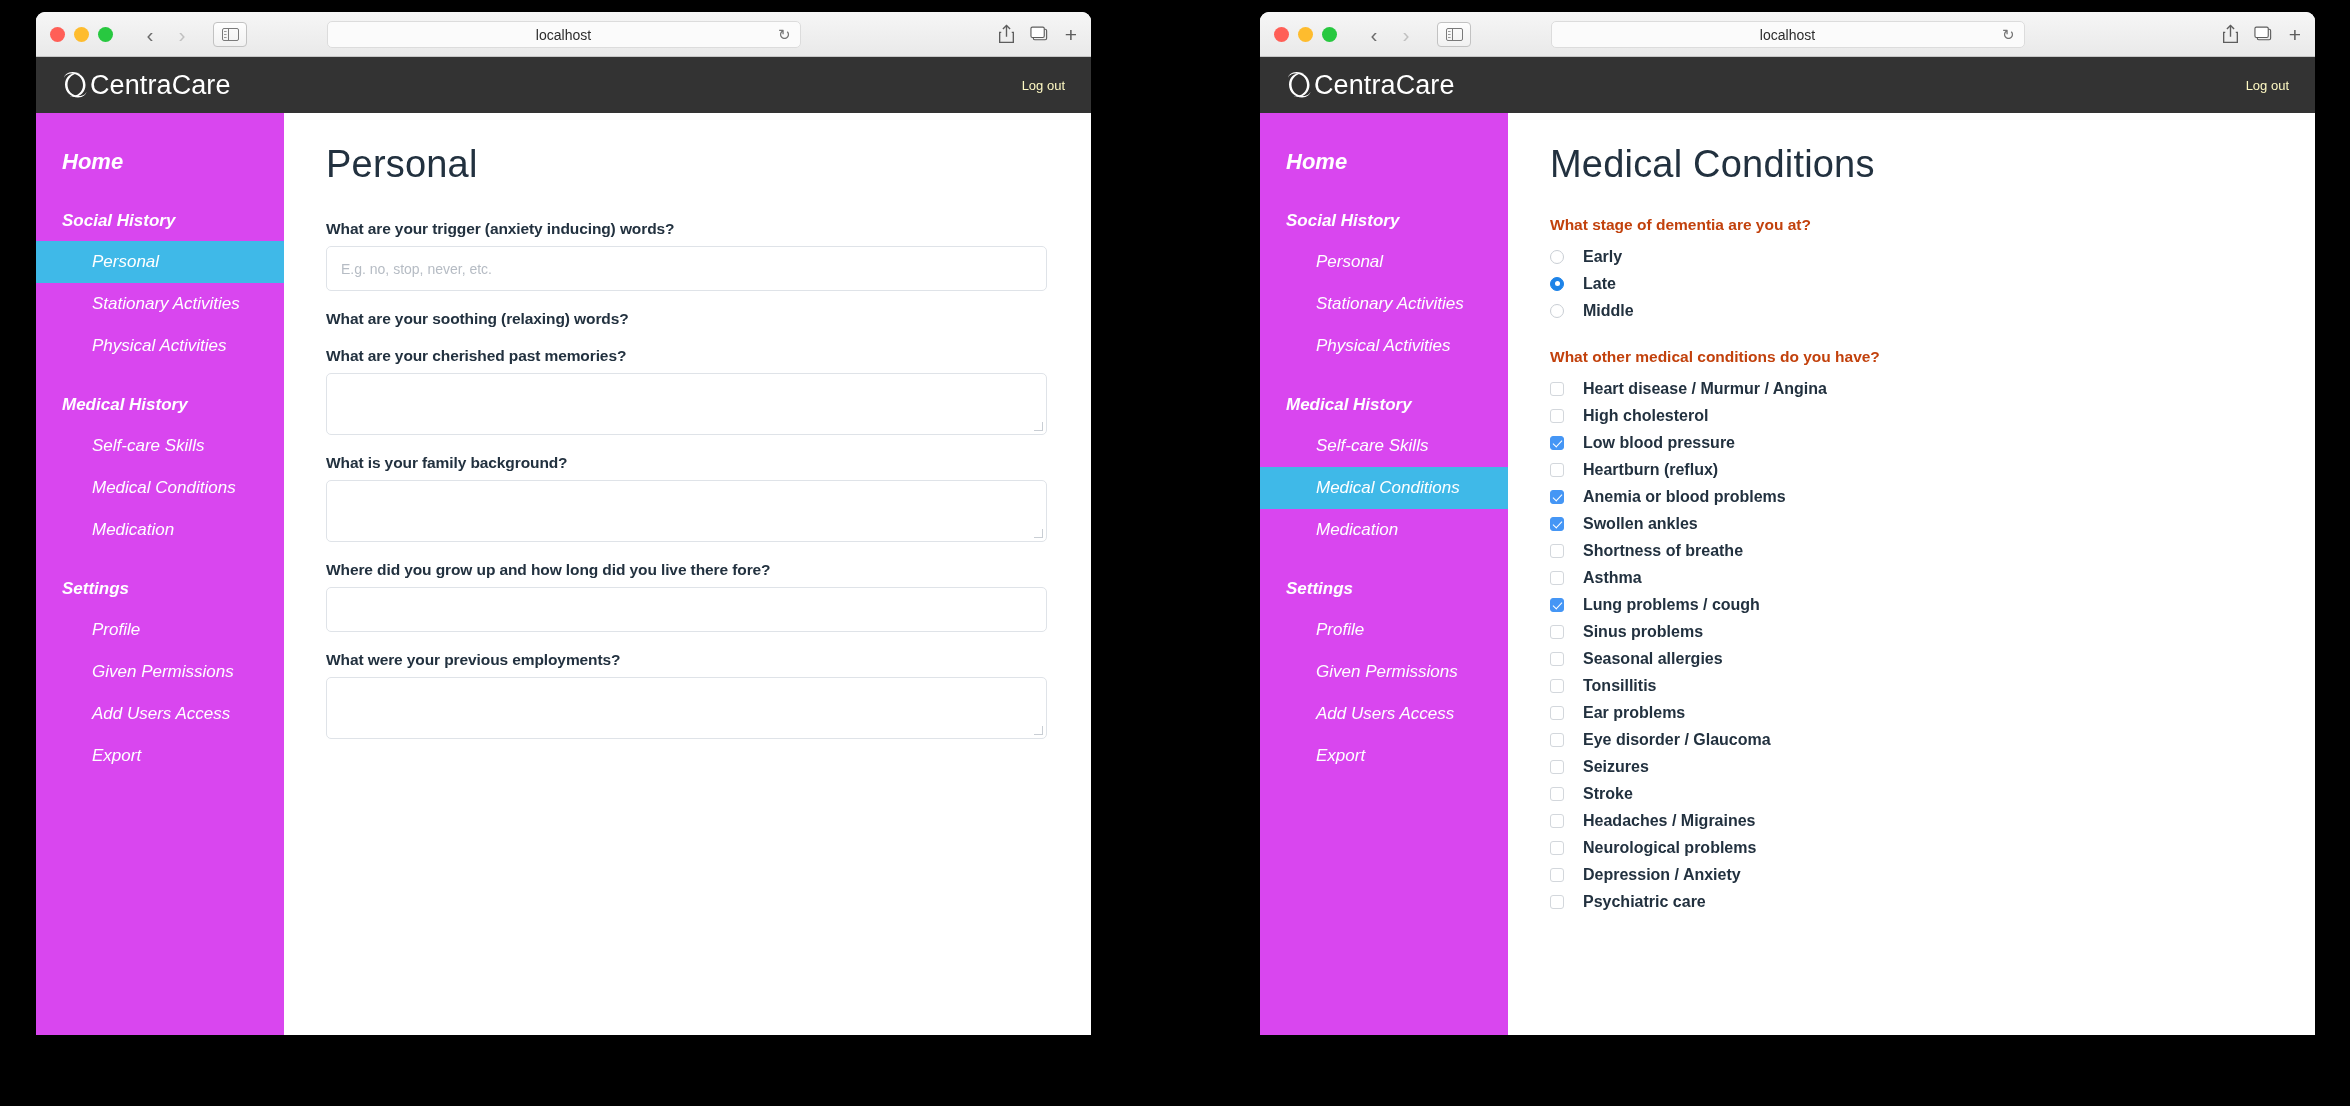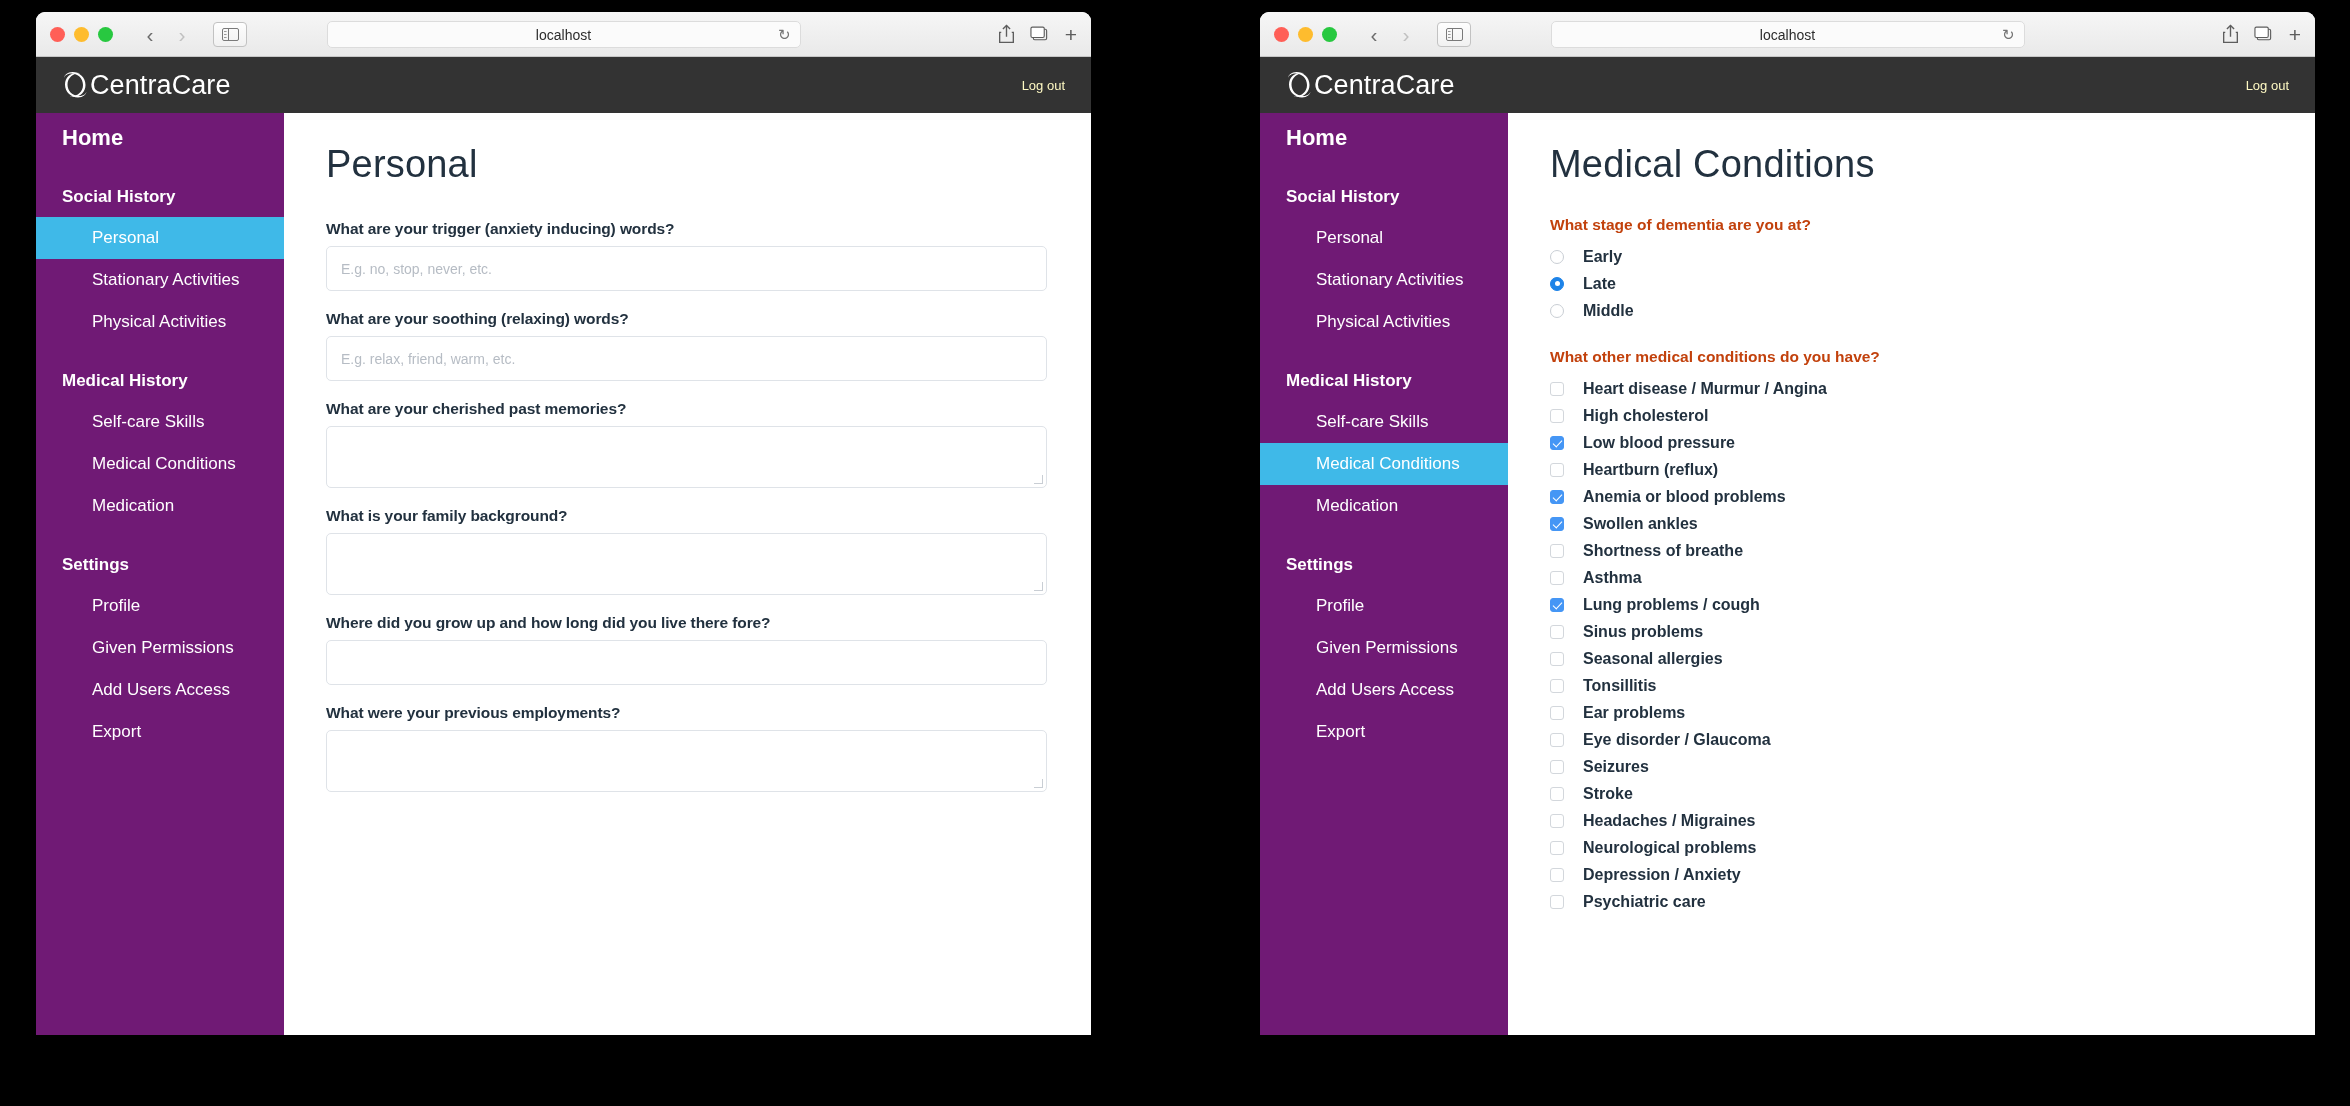--- a/index.html
+++ b/index.html
@@ -88,24 +88,25 @@
   .brand-text { font-size: 27px; font-weight: 400; letter-spacing: .1px; color:#fff; }
   .logout {
     margin-left: auto; font-size: 13px; color: #fef9c3; font-weight: 400;
   }
 
   
   .app-body { display: flex; height: calc(100% - 45px - 56px); }
 
   .sidebar {
     width: 248px; flex: 0 0 248px;
-    background: #701a75;
-    padding-top: 4px;
+    background: #d946ef;
+    padding-top: 28px;
     color: #fff;
     overflow: hidden;
+    font-style: italic;
   }
   .nav-home {
     font-size: 22px; font-weight: 700; padding: 8px 0 8px 26px; color:#fff;
   }
   .nav-group {
     font-size: 17px; font-weight: 700; padding: 10px 0 10px 26px; margin-top: 18px; color:#fff;
   }
   .nav-item {
     font-size: 17px; font-weight: 400; padding: 11px 0 11px 56px; color:#fff;
   }
@@ -269,23 +270,20 @@
         <h1 class="page-title">Personal</h1>
         <div id="form-left">
             <div class="field">
               <div class="field-label">What are your trigger (anxiety inducing) words?</div>
               <div class="text-input">
                 <span class="ph">E.g. no, stop, never, etc.</span>
               </div>
             </div>
             <div class="field">
               <div class="field-label">What are your soothing (relaxing) words?</div>
-              <div class="text-input">
-                <span class="ph">E.g. relax, friend, warm, etc.</span>
-              </div>
             </div>
             <div class="field">
               <div class="field-label">What are your cherished past memories?</div>
               <div class="text-area"></div>
             </div>
             <div class="field">
               <div class="field-label">What is your family background?</div>
               <div class="text-area"></div>
             </div>
             <div class="field">

